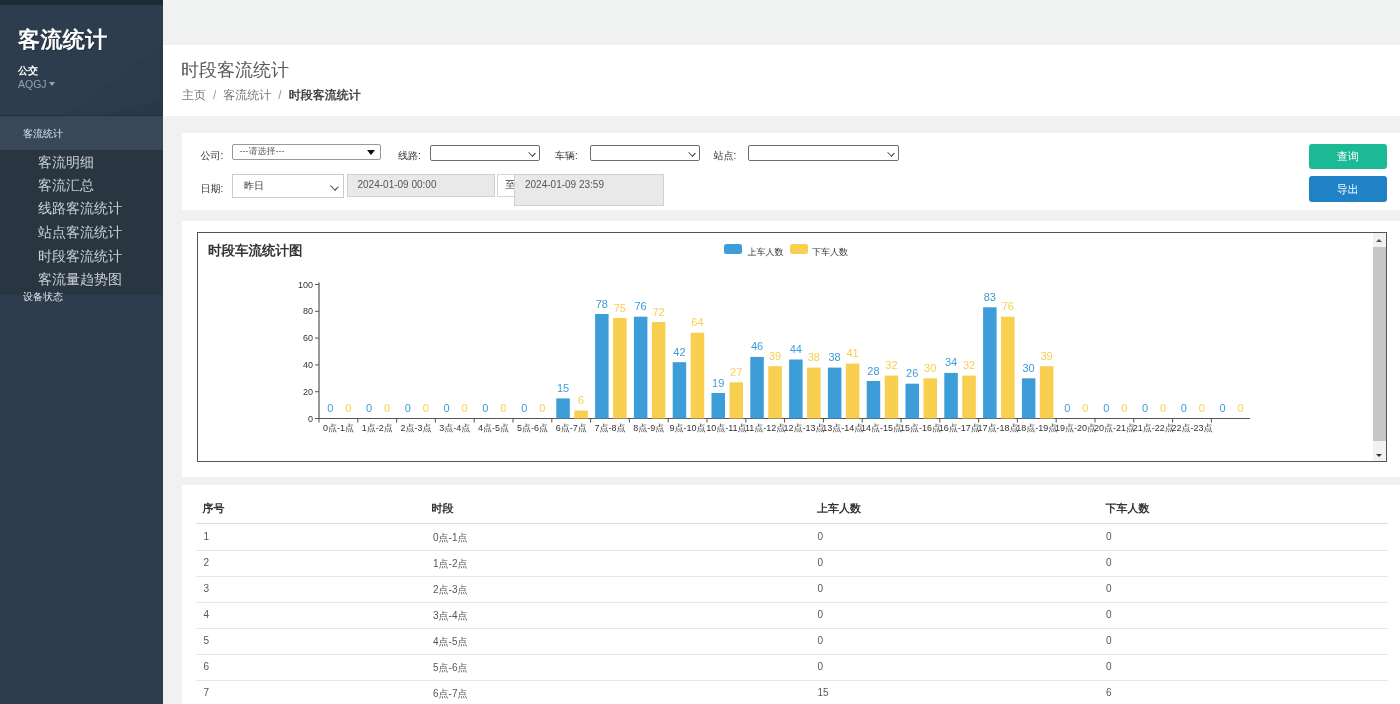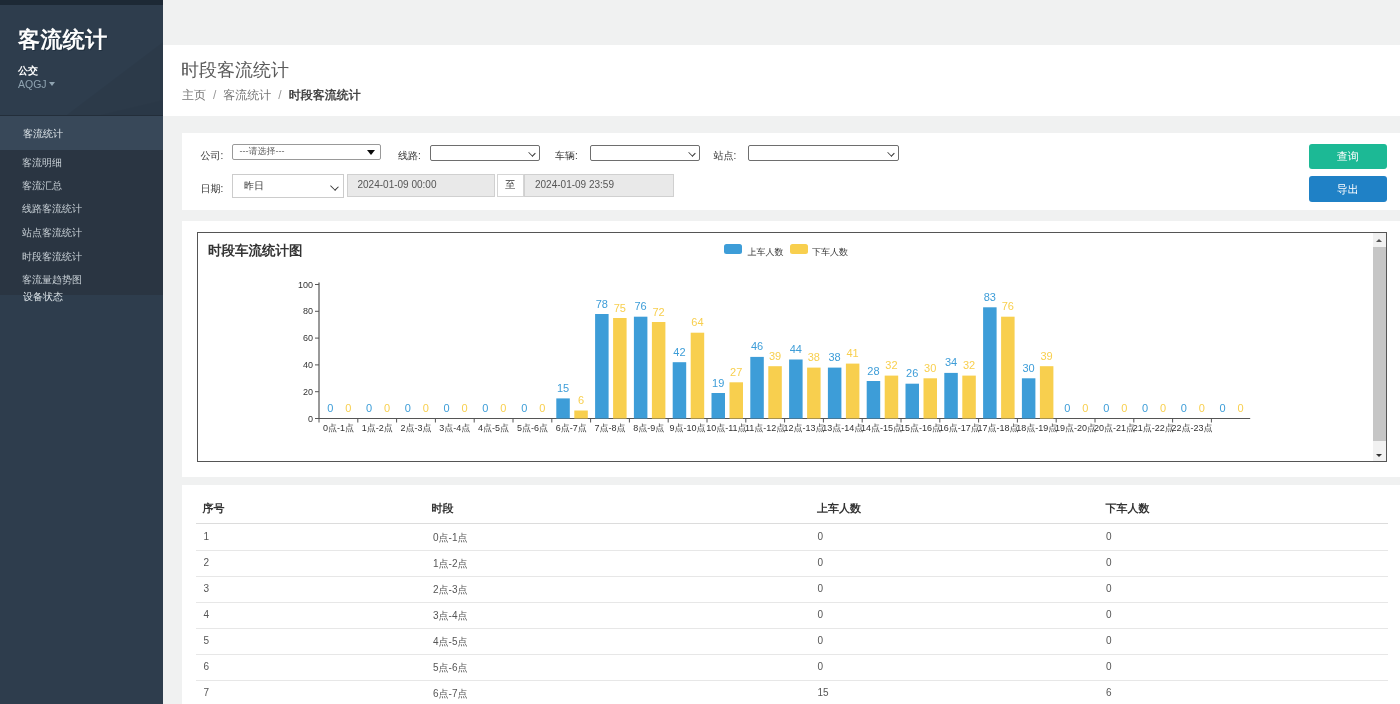--- a/index.html
+++ b/index.html
@@ -11,21 +11,21 @@
 
 #sidebar { left:0; top:0; width:163px; height:704px; background:#2e3d4d; overflow:hidden; }
 #sidebar .topstrip { left:0; top:0; width:163px; height:5px; background:#1d2935; position:absolute; }
 #sb-title { left:18px; top:25px; font-size:22px; font-weight:bold; color:#fdfdfd; letter-spacing:0.4px; position:absolute; text-shadow:1px 1px 0 rgba(15,30,45,0.45); }
 #sb-gs { left:18px; top:64px; font-size:10px; font-weight:bold; color:#fff; position:absolute; }
 #sb-aqgj { left:18px; top:78px; font-size:10.5px; color:#8fa3b1; position:absolute; }
 #sb-aqgj .caret { display:inline-block; width:0; height:0; border-left:3.5px solid transparent; border-right:3.5px solid transparent; border-top:4px solid #8fa3b1; vertical-align:middle; margin-left:2px; margin-top:-2px; }
 .sb-parent { left:0; width:163px; height:35px; line-height:35px; padding-left:23px; font-size:10px; color:#dde4e8; position:absolute; }
 #sb-menu1 { top:115px; background:#384859; border-top:1px solid #232e3a; }
 #sb-sub { left:0; top:150px; width:163px; height:145px; background:#2a3542; position:absolute; }
-.sb-sub-item { display:block; height:23.7px; line-height:23.7px; padding-left:22px; font-size:10px; color:#c8d0d6; }
+.sb-sub-item { display:block; height:23.7px; line-height:23.7px; padding-left:38px; font-size:14px; color:#c8d0d6; }
 #sb-menu2 { top:279px; }
 #sb-menu3 { top:329px; }
 
 
 #topbar { left:163px; top:0; width:1237px; height:44px; background:#f4f4f4; border-bottom:1px solid #e2e2e2; }
 #tb-shadow { left:163px; top:45px; width:1237px; height:3px; background:linear-gradient(rgba(0,0,0,0.05),rgba(0,0,0,0)); }
 #tb-home { left:886px; top:11px; font-size:15px; color:#3c87c4; position:absolute; }
 #tb-welcome { left:926px; top:15.5px; font-size:10px; color:#454545; position:absolute; }
 #tb-badge { left:1050.5px; top:9.2px; width:17px; height:7px; background:#f3a43f; border-radius:2.5px; color:#fff; font-size:6.5px; font-weight:bold; text-align:center; line-height:7px; position:absolute; }
 #tb-select { left:1074.5px; top:14px; width:101px; height:16.5px; background:#fff; border:1px solid #7d7d7d; border-radius:2.5px; font-size:9.5px; color:#222; line-height:14.5px; padding-left:3px; position:absolute; }
@@ -115,21 +115,21 @@
       </div>
     <div class="flabel" style="left:531.5px;top:15.5px">站点:</div>
     <div class="nsel" style="left:566px;top:12px;width:151px;height:15.5px">
         <span class="chev" style="position:absolute;right:4px;top:4px"></span>
       </div>
 
     <div class="flabel" style="left:18.5px;top:49px">日期:</div>
     <div style="position:absolute;left:50px;top:40.5px;width:111.5px;height:24.5px;background:#fff;border:1px solid #ccc;font-size:10px;color:#333;line-height:22.5px;padding-left:11px">昨日<span style="position:absolute;right:5px;top:8px;display:inline-block;width:7px;height:7px;border-right:1.9px solid #333;border-bottom:1.9px solid #333;transform:rotate(45deg) scale(1,0.75)"></span></div>
     <div class="dinput" style="left:164.5px;top:41px;width:148px;height:22.5px">2024-01-09 00:00</div>
     <div class="dinput" style="left:314.5px;top:41px;width:27.5px;height:22.5px;background:#fff;border:1px solid #d5d5d5;padding-left:0;text-align:center;color:#333">至</div>
-    <div class="dinput" style="left:342px;top:41px;width:150px;height:23px">2024-01-09 23:59</div>
+    <div class="dinput" style="left:332px;top:41px;width:150px;height:32px">2024-01-09 23:59</div>
     <div id="btn-q" class="btn">查询</div>
     <div id="btn-e" class="btn">导出</div>
   </div>
 
   <div id="chartsec" class="abs">
     <div id="chartbox">
       <div id="chart-title">时段车流统计图</div>
       <div class="legend-sw" style="left:526px;top:11px;background:#3d9dd8"></div>
       <div class="legend-tx" style="left:549.5px;top:12.5px">上车人数</div>
       <div class="legend-sw" style="left:592px;top:11px;background:#f8cf4e"></div>

